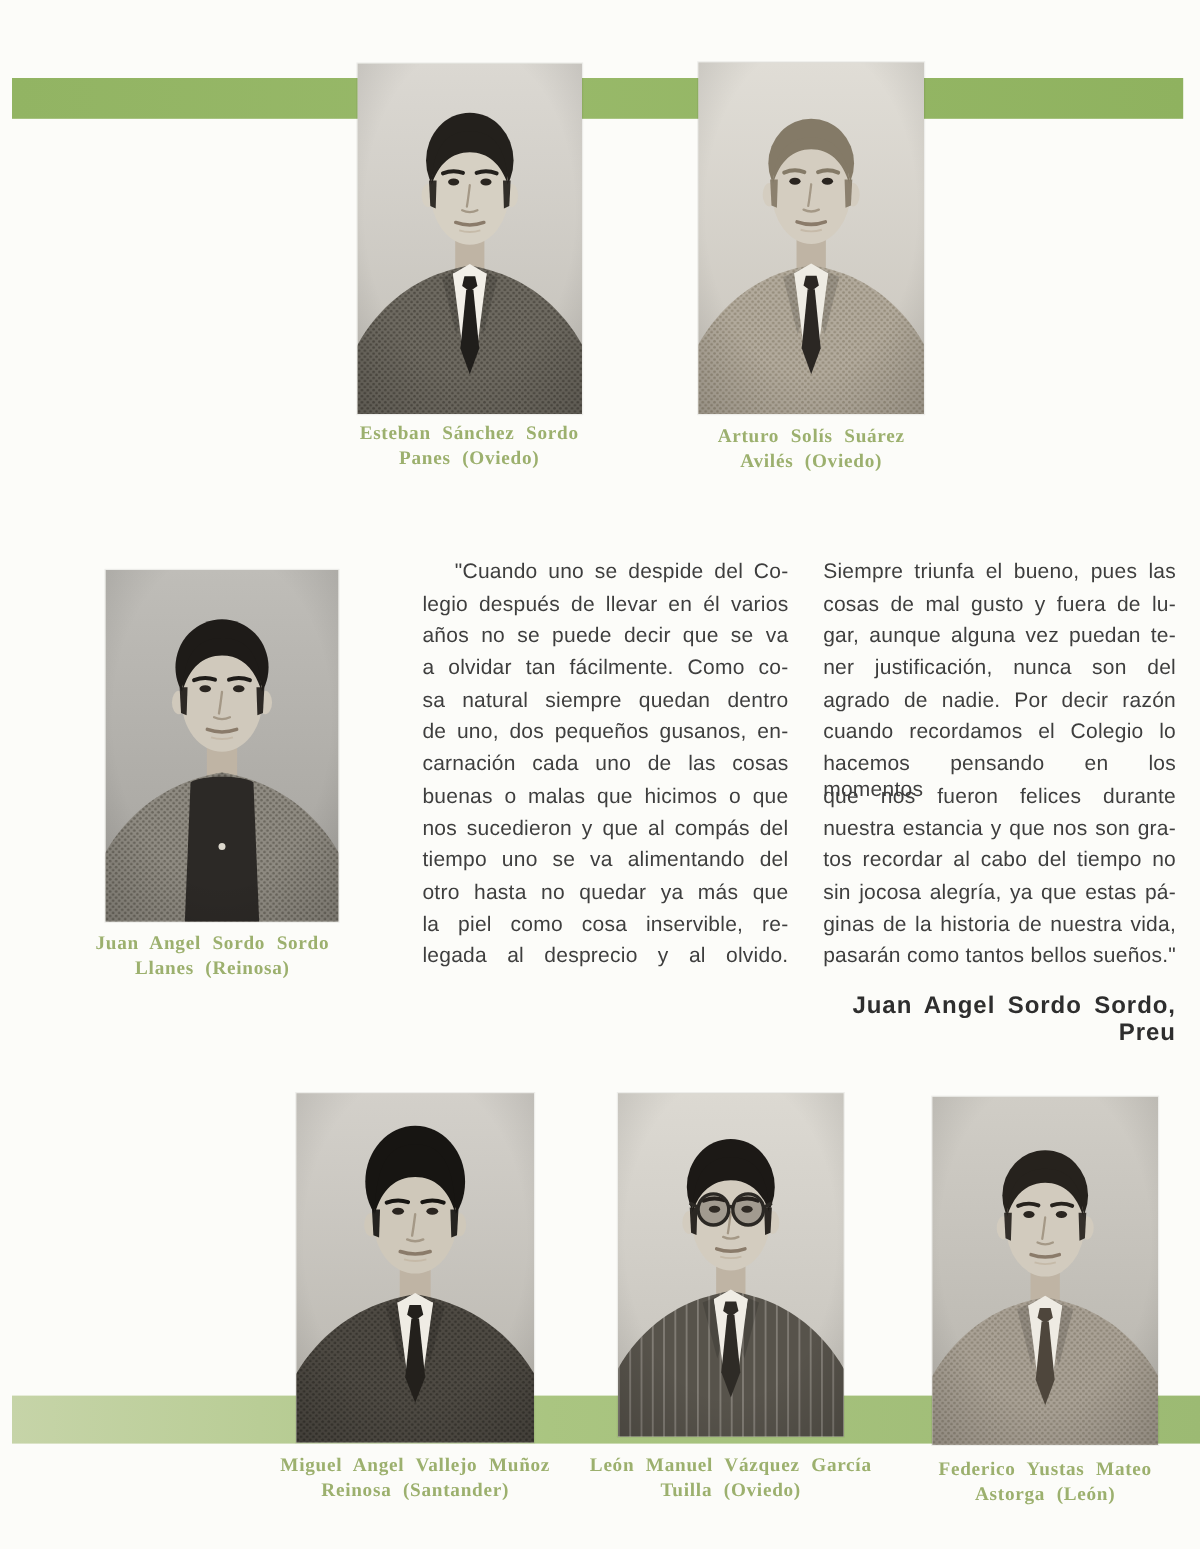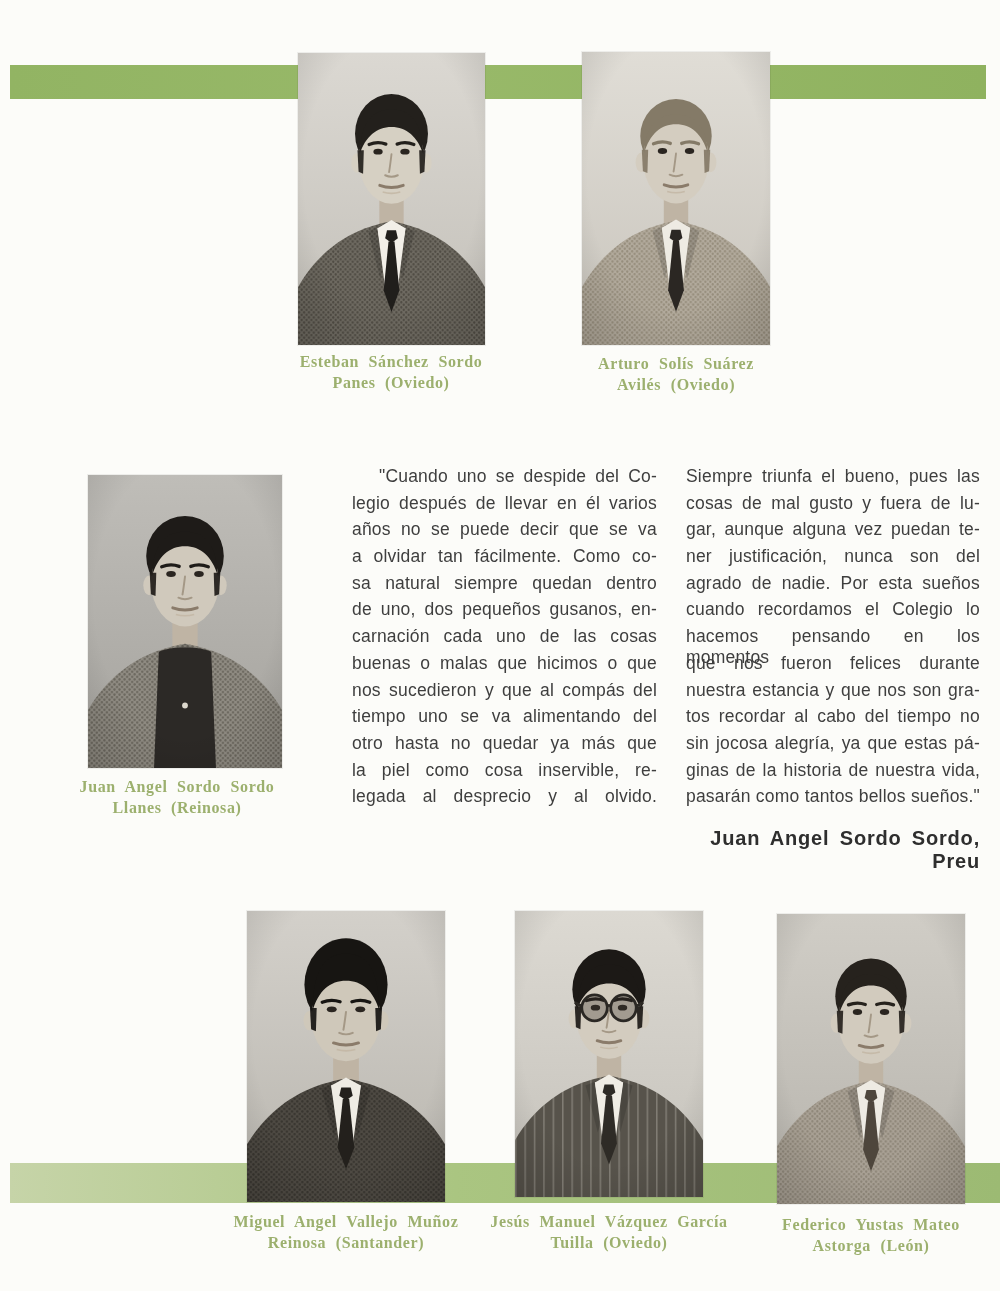--- a/index.html
+++ b/index.html
@@ -237,21 +237,21 @@
       <div class="qline">tiempo uno se va alimentando del</div>
       <div class="qline">otro hasta no quedar ya más que</div>
       <div class="qline">la piel como cosa inservible, re-</div>
       <div class="qline">legada al desprecio y al olvido.</div>
     </div>
   <div class="quote-col" id="qcol-2" style="left:686px;top:466px;width:294px">
       <div class="qline">Siempre triunfa el bueno, pues las</div>
       <div class="qline">cosas de mal gusto y fuera de lu-</div>
       <div class="qline">gar, aunque alguna vez puedan te-</div>
       <div class="qline">ner justificación, nunca son del</div>
-      <div class="qline">agrado de nadie. Por esta sueños</div>
+      <div class="qline">agrado de nadie. Por decir razón</div>
       <div class="qline">cuando recordamos el Colegio lo</div>
       <div class="qline">hacemos pensando en los momentos</div>
       <div class="qline">que nos fueron felices durante</div>
       <div class="qline">nuestra estancia y que nos son gra-</div>
       <div class="qline">tos recordar al cabo del tiempo no</div>
       <div class="qline">sin jocosa alegría, ya que estas pá-</div>
       <div class="qline">ginas de la historia de nuestra vida,</div>
       <div class="qline">pasarán como tantos bellos sueños."</div>
     </div>
 
@@ -402,21 +402,21 @@
             <path d="M48.4,96.8 L51.6,96.8 L54.2,122 L50,133 L45.8,122 Z" fill="#4e463c"></path>
     <rect width="100" height="150" fill="url(#vin5)"></rect>
   </svg>
     </figure>
 
   <div class="caption" style="left:211px;top:1211px;width:270px">
     <div>Miguel Angel Vallejo Muñoz</div>
     <div>Reinosa (Santander)</div>
   </div>
   <div class="caption" style="left:474px;top:1211px;width:270px">
-    <div>Jesús Manuel Vázquez García</div>
+    <div>León Manuel Vázquez García</div>
     <div>Tuilla  (Oviedo)</div>
   </div>
   <div class="caption" style="left:736px;top:1214px;width:270px">
     <div>Federico Yustas Mateo</div>
     <div>Astorga  (León)</div>
   </div>
 
 </div>
 
 </body></html>

